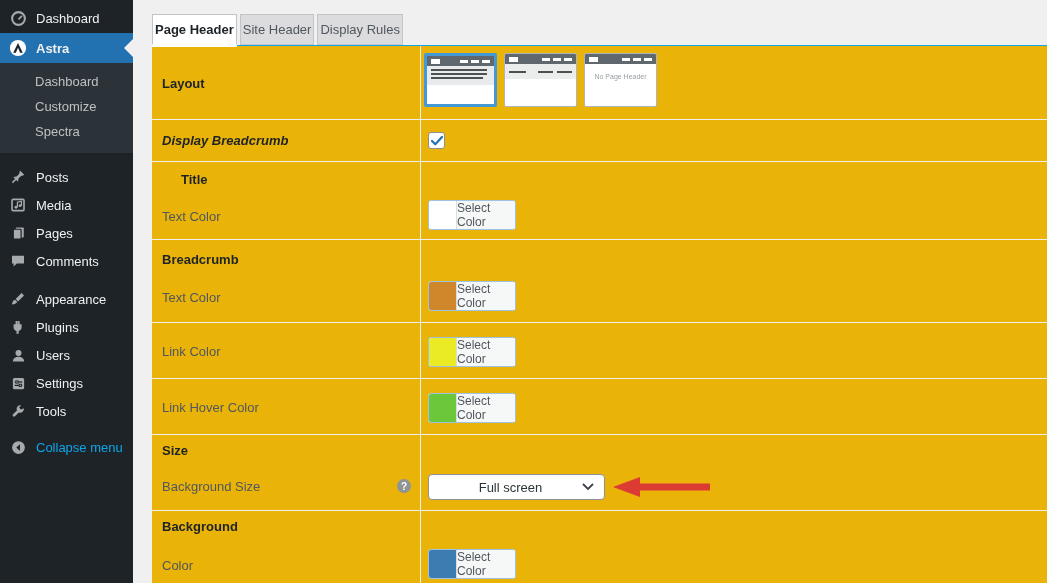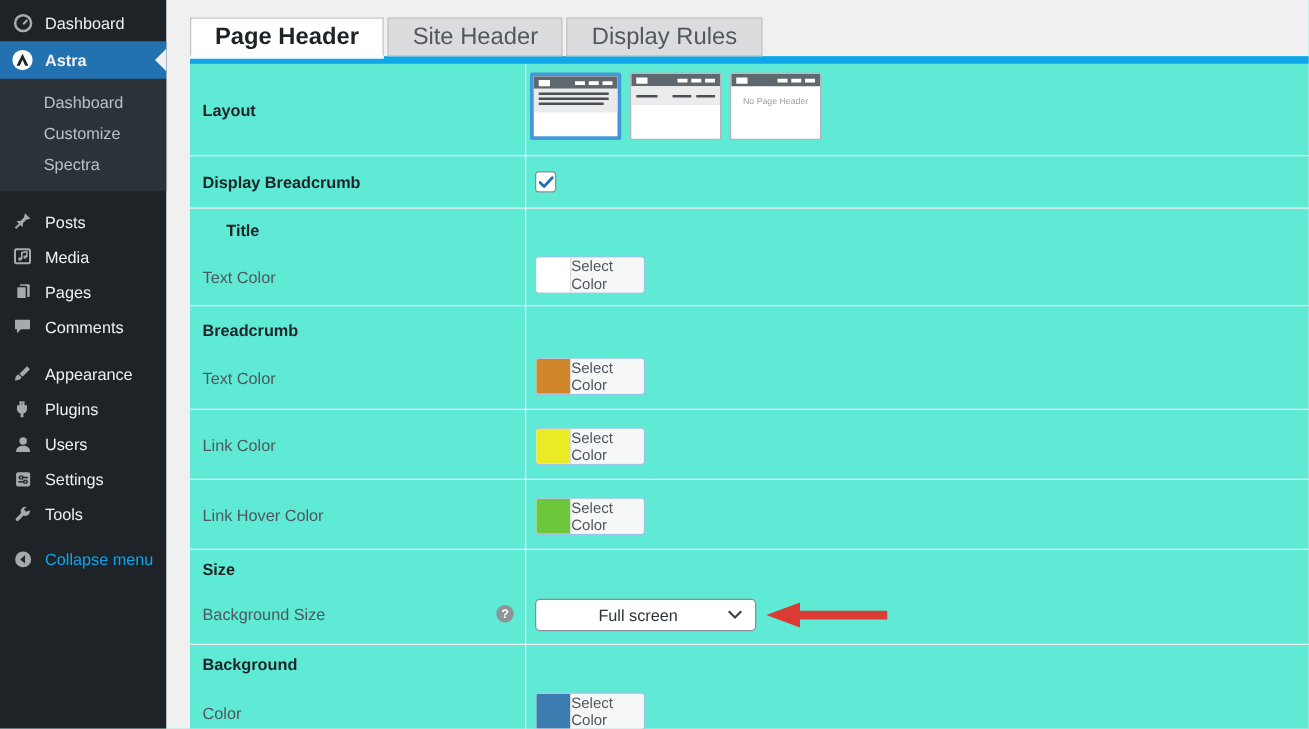--- a/index.html
+++ b/index.html
@@ -14,28 +14,28 @@
   .menu-item.active { background:#2271b1; font-weight:700; }
   .notch { position:absolute; right:0; top:50%; margin-top:-9px; width:0; height:0; border-top:9px solid transparent; border-bottom:9px solid transparent; border-right:9px solid #f0f0f1; }
   .submenu { background:#2c3338; padding:6px 0 9px; }
   .submenu-item { padding:5px 8px 5px 35px; font-size:13px; color:#bdc1c6; cursor:pointer; }
   .gap10 { height:10px; } .gap8 { height:8px; }
   .menu-item.dim { color:#0ea5e9; }
   .mt3 { margin-top:3px; }
 
   
   .tabbar { position:absolute; left:152px; top:14px; height:31px; display:flex; z-index:3; }
-  .tab { font-size:19px; padding:0 19px; border:1px solid #c3c4c7; background:#dcdcde; color:#50575e; margin-right:3px; display:flex; align-items:center; cursor:pointer; }
+  .tab { font-size:13px; padding:0 2px; border:1px solid #c3c4c7; background:#dcdcde; color:#50575e; margin-right:3px; display:flex; align-items:center; cursor:pointer; }
   .tab.active { background:#fff; border-bottom-color:#fff; font-weight:700; color:#1d2327; position:relative; z-index:5; box-shadow:0 2px 0 0 #fff; }
 
   
-  .panel { position:absolute; left:152px; top:45px; width:895px; bottom:0; background:#5eead4; border-top:6px solid #0ea5e9; }
+  .panel { position:absolute; left:152px; top:45px; width:895px; bottom:0; background:#eab308; border-top:1px solid #0ea5e9; }
   .vdivider { position:absolute; left:268px; top:0; bottom:0; width:1px; background:#f0f0f1; }
   .row { position:relative; border-bottom:1px solid #f0f0f1; }
-  .r1 { height:74px; } .r2 { height:42px; } .r3 { height:78px; } .r4 { height:83px; }
+  .r1 { height:74px; } .r2 { height:42px;font-style:italic; } .r3 { height:78px; } .r4 { height:83px; }
   .r5 { height:56px; } .r6 { height:56px; } .r7 { height:76px;text-align:center; } .r8 { height:71px; border-bottom:none; }
   .heading { position:absolute; left:10px; font-size:13px; font-weight:700; color:#1d2327; }
   .lbl { position:absolute; left:10px; font-size:13px; color:#50575e; }
   .lbl.bold { font-weight:700; color:#1d2327; }
   .ctl { position:absolute; left:276px; }
 
   
   .thumbs { left:272px; top:7px; display:flex; gap:7px; }
   .thumb { width:73px; height:54px; background:#fff; border:1px solid #b0b5b9; border-radius:2px; overflow:hidden; cursor:pointer; }
   .thumb.selected { border:3px solid #4498d8; }

